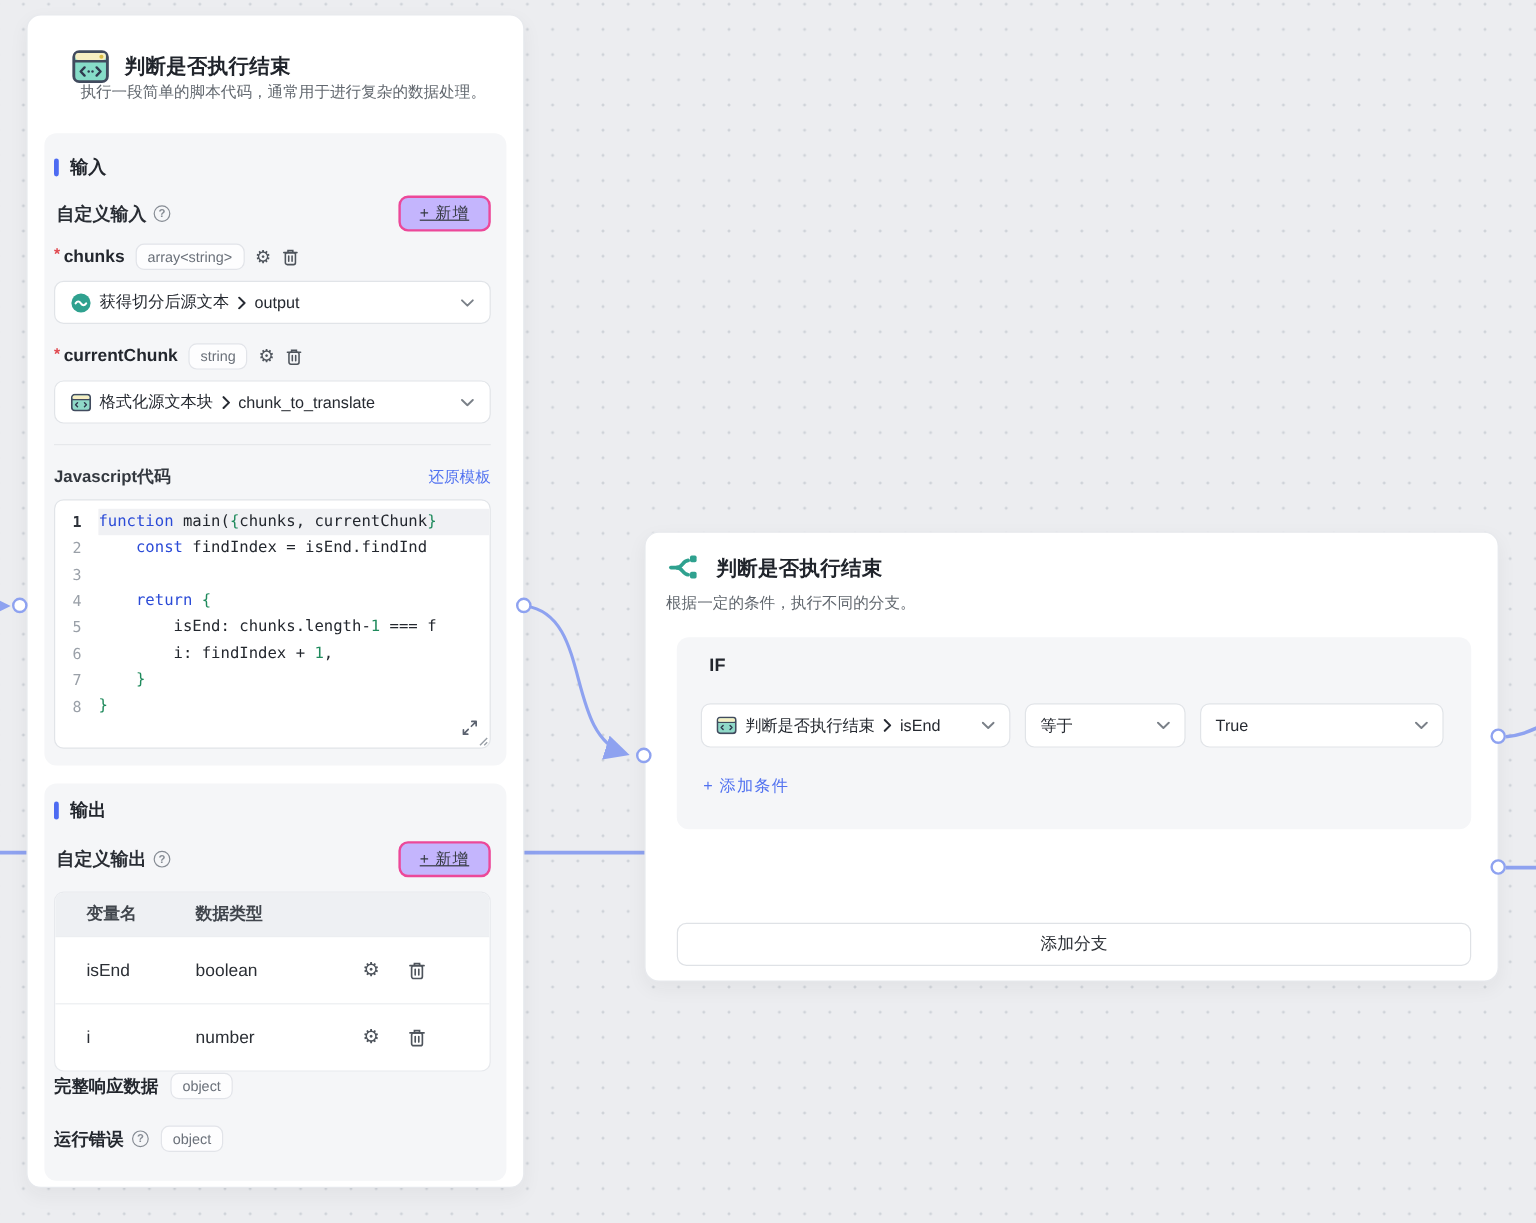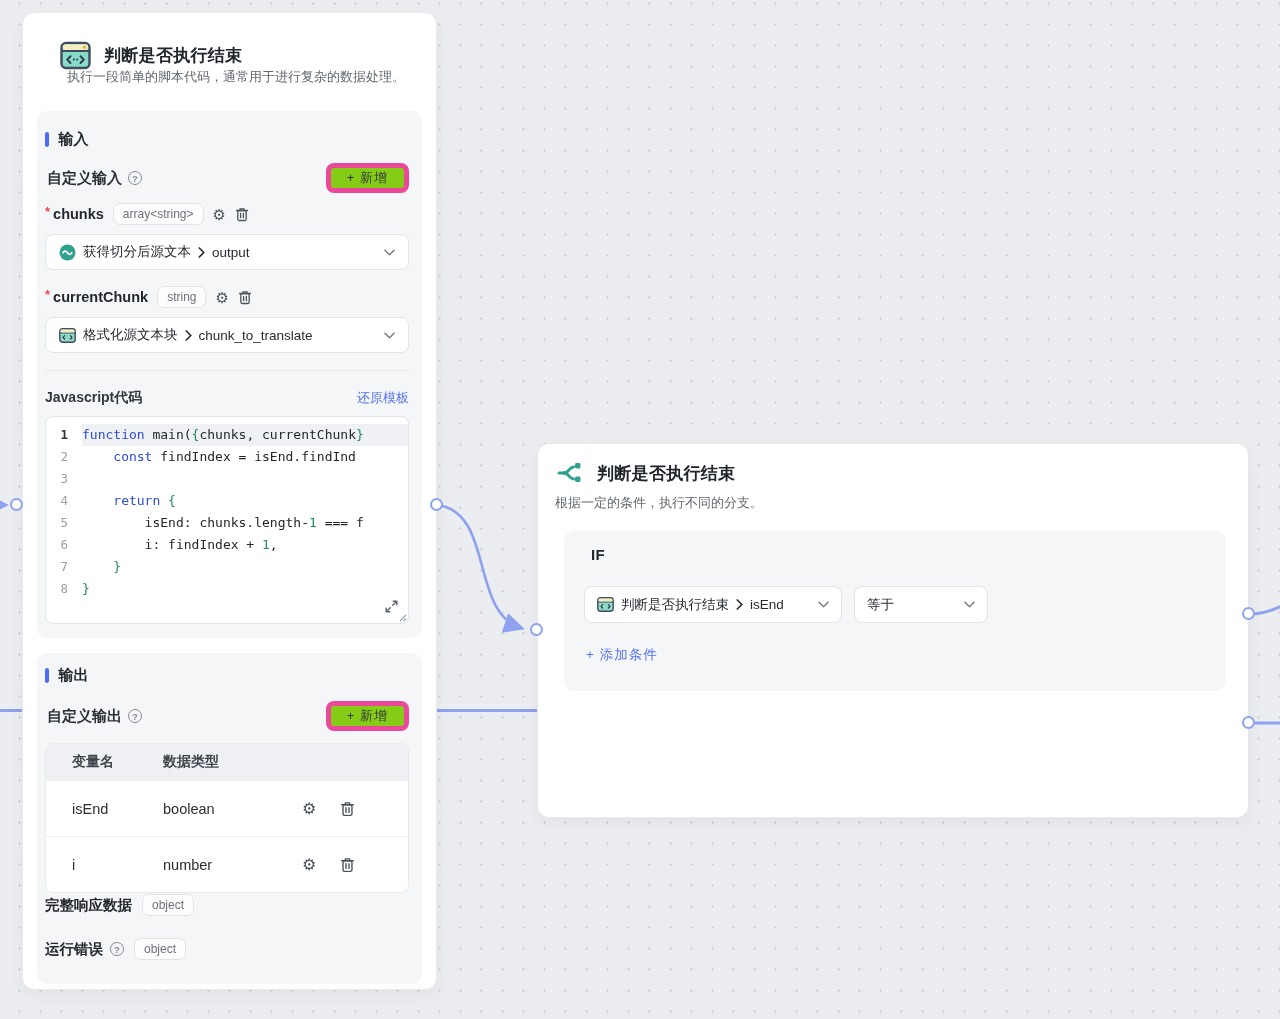--- a/index.html
+++ b/index.html
@@ -26,22 +26,22 @@
   .node-title { font-size:17px; font-weight:700; color:#20242b; letter-spacing:.3px;}
   .node-desc  { font-size:13px; color:#62686f; }
   .panel { position:absolute; left:14px; right:14px; background:#f5f6f8; border-radius:10px; }
   .sec-h { display:flex; align-items:center; gap:10px; height:20px; }
   .sec-bar { width:3.5px; height:15px; border-radius:2px; background:#4d6bf2; }
   .sec-label { font-size:15px; font-weight:700; color:#23272e; }
   .row-between { display:flex; align-items:center; justify-content:space-between; }
   .sub-label { font-size:15px; font-weight:600; color:#2a2e35; display:flex; align-items:center; gap:6px;}
   .help { width:14px; height:14px; border-radius:50%; border:1.1px solid #868c94; color:#868c94;
           font-size:9.5px; display:inline-flex; align-items:center; justify-content:center; font-weight:700;}
-  .btn-add { height:30px; padding:0 16px; background:#84cc16; border:5px solid #ec4899; border-radius:8px;
-             font-size:13px; color:#33383f; display:flex; align-items:center; cursor:pointer; letter-spacing:1px;}
+  .btn-add { height:30px; padding:0 16px; background:#c4b5fd; border:2px solid #ec4899; border-radius:8px;
+             font-size:13px; color:#33383f; display:flex; align-items:center; cursor:pointer; letter-spacing:1px;text-decoration:underline;}
   .field-row { display:flex; align-items:center; gap:9px; height:22px; }
   .star { color:#e0484f; font-size:13px; font-weight:700; margin-right:-6px; position:relative; top:-3px;}
   .fname { font-size:14.5px; font-weight:600; color:#23272e; }
   .badge { height:22px; padding:0 9px; display:inline-flex; align-items:center; background:#fdfdfe;
            border:1px solid #e2e4e9; border-radius:7px; font-size:12px; color:#6b717a;text-align:right; }
   .icon-btn { display:inline-flex; align-items:center; cursor:pointer; color:#4e545c; }
   .gear-glyph { font-size:15px; line-height:1; color:#4e545c; }
   .select { height:36px; background:#fff; border:1px solid #e1e4e8; border-radius:8px;
             display:flex; align-items:center; padding:0 13px; gap:7px; cursor:pointer; }
   .select .txt { font-size:13.5px; color:#262a31; }
@@ -353,24 +353,32 @@
             <path d="M1,1.3 L5.5,5.7 L10,1.3" stroke="#7a8088" stroke-width="1.6" fill="none" stroke-linecap="round" stroke-linejoin="round"></path>
           </svg>
       </div>
       <div class="dd" id="dd-op">
         <span class="txt">等于</span>
         <span class="grow"></span>
         <svg width="11" height="7" viewBox="0 0 11 7">
             <path d="M1,1.3 L5.5,5.7 L10,1.3" stroke="#7a8088" stroke-width="1.6" fill="none" stroke-linecap="round" stroke-linejoin="round"></path>
           </svg>
       </div>
+      <div class="dd" id="dd-val">
+        <span class="txt">True</span>
+        <span class="grow"></span>
+        <svg width="11" height="7" viewBox="0 0 11 7">
+            <path d="M1,1.3 L5.5,5.7 L10,1.3" stroke="#7a8088" stroke-width="1.6" fill="none" stroke-linecap="round" stroke-linejoin="round"></path>
+          </svg>
+      </div>
     </div>
     <span class="add-cond">+ 添加条件</span>
   </div>
 
 
+  <div class="add-branch">添加分支</div>
 </div>
 
 <div class="port" style="left:10px;  top:498px;"></div>
 <div class="port" style="left:430px; top:498px;"></div>
 <div class="port" style="left:530px; top:623px;"></div>
 <div class="port" style="left:1242px;top:607px;"></div>
 <div class="port" style="left:1242px;top:716px;"></div>
 
 </body></html>

